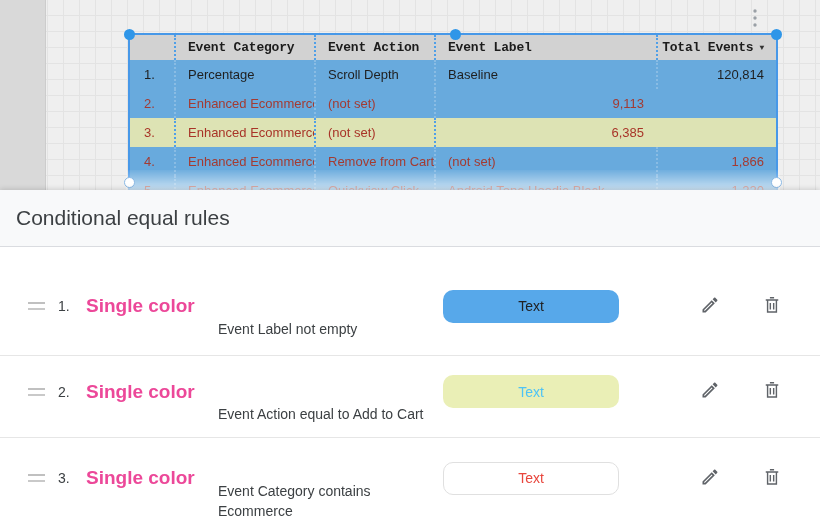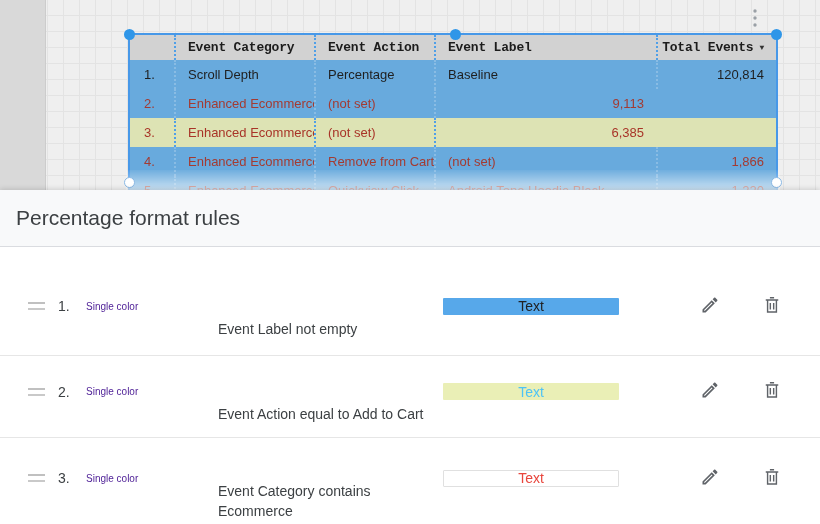--- a/index.html
+++ b/index.html
@@ -51,23 +51,23 @@
   .panel-title { font-size:21px; font-weight:400; color:#3c4043; }
 
   .rule-row { display:flex; align-items:center; }
   .rule-row.rule-1 { height:108px; padding-top:10px; }
   .rule-row.rule-2 { height:82px; padding-bottom:10px; border-top:1px solid #e6e6e6; }
   .rule-row.rule-3 { height:87px; padding-bottom:6px;  border-top:1px solid #e6e6e6; }
 
   .drag-handle { margin-left:28px; width:17px; height:8px; flex:none; cursor:grab;
                  border-top:2px solid #c0c0c0; border-bottom:2px solid #c9c9c9; }
   .rule-num  { margin-left:13px; width:28px; flex:none; font-size:14px; color:#3c4043; }
-  .rule-type { width:132px; flex:none; font-size:10px; color:#4c1d95; }
+  .rule-type { width:132px; flex:none; font-size:19px; color:#ec4899;font-weight:bold; }
   .rule-cond { width:218px; flex:none; font-size:14px; color:#3c4043; line-height:1.45;margin-top:46px; }
-  .swatch { margin-left:7px; width:176px; height:17px; flex:none; border-radius:1px;
+  .swatch { margin-left:7px; width:176px; height:33px; flex:none; border-radius:10px;
             display:flex; align-items:center; justify-content:center; font-size:14px; }
   .icon-btn { background:none; border:none; padding:0; cursor:pointer;
               width:22px; height:22px; flex:none; display:flex;
               align-items:center; justify-content:center; }
   .icon-btn.edit { margin-left:80px; }
   .icon-btn.del  { margin-left:40px; }
 </style>
 </head>
 <body>
 
@@ -97,22 +97,22 @@
           <span>Event Label</span>
         </div>
         <div class="t-cell t-head-cell right">
           <span>Total Events</span>
           <span class="sort-arrow">▼</span>
         </div>
       </div>
     <div>
         <div class="t-row blue-dark">
           <div class="t-cell">1.</div>
+          <div class="t-cell">Percentage</div>
           <div class="t-cell">Scroll Depth</div>
-          <div class="t-cell">Percentage</div>
           <div class="t-cell">Baseline</div>
           <div class="t-cell right">120,814</div>
         </div>
         <div class="t-row blue-red">
           <div class="t-cell">2.</div>
           <div class="t-cell">Enhanced Ecommerce</div>
           <div class="t-cell">(not set)</div>
           <div class="t-cell right">9,113</div>
         </div>
         <div class="t-row yellow-red">
@@ -141,21 +141,21 @@
     <div class="handle" style="left:320px; top:-6px;"></div>
     <div class="handle" style="right:-6px; top:-6px;"></div>
     <div class="handle white" style="left:-6px;  top:142px;"></div>
     <div class="handle white" style="right:-6px; top:142px;"></div>
   </div>
   <div class="fade-overlay"></div>
 </div>
 
 <div class="panel">
   <div class="panel-header">
-    <div class="panel-title">Percentage format rules</div>
+    <div class="panel-title">Conditional equal rules</div>
   </div>
   <div>
   <div class="rule-row rule-1">
     <div class="drag-handle"></div>
     <div class="rule-num">1.</div>
     <div class="rule-type">Single color</div>
     <div class="rule-cond">
           <div>Event Label not empty</div>
         </div>
     <div class="swatch" style="background: rgb(87, 168, 234); color: rgb(32, 33, 36);">Text</div>

